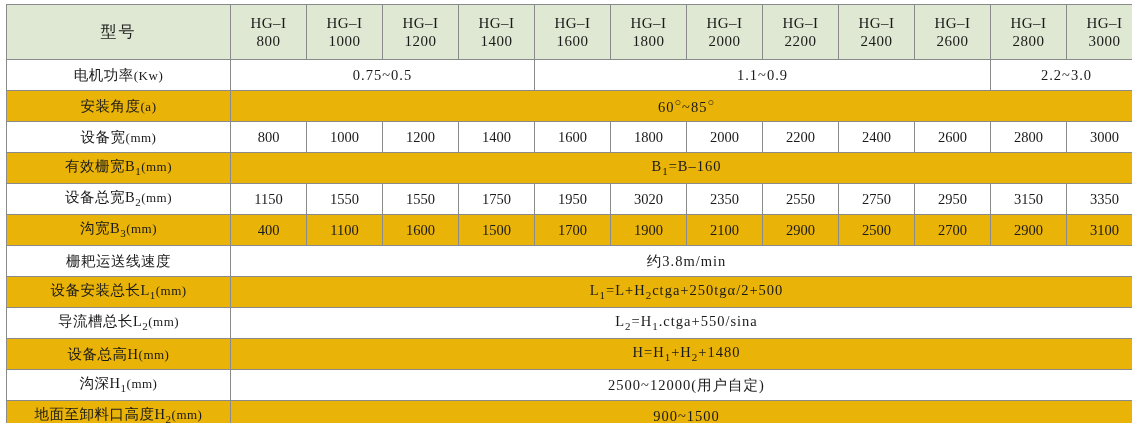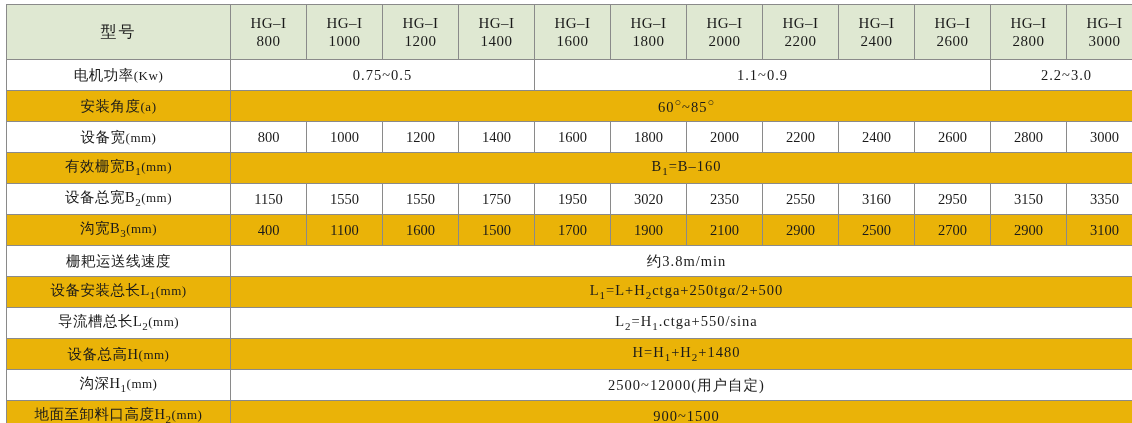--- a/index.html
+++ b/index.html
@@ -144,21 +144,21 @@
         <tr class="plain">
           <td class="rowlabel">设备总宽B<span class="sub">2</span><span style="font-size:13px">(mm)</span></td>
           <td>1150</td>
           <td>1550</td>
           <td>1550</td>
           <td>1750</td>
           <td>1950</td>
           <td>3020</td>
           <td>2350</td>
           <td>2550</td>
-          <td>3160</td>
+          <td>2750</td>
           <td>2950</td>
           <td>3150</td>
           <td>3350</td>
         </tr>
         <tr class="tint">
           <td class="rowlabel">沟宽B<span class="sub">3</span><span style="font-size:13px">(mm)</span></td>
           <td>400</td>
           <td>1100</td>
           <td>1600</td>
           <td>1500</td>

